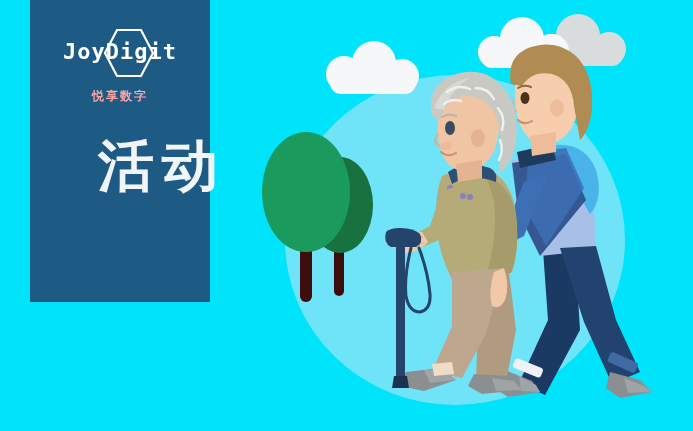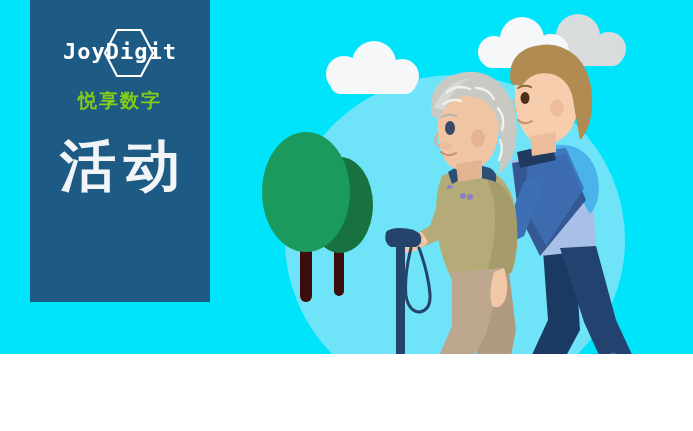--- a/index.html
+++ b/index.html
@@ -6,21 +6,21 @@
     margin: 0;
     padding: 0;
     background: #ffffff;
   }
   body {
     font-family: "Liberation Sans", sans-serif;
   }
   #poster {
     position: relative;
     width: 693px;
-    height: 354px;
+    height: 431px;
     overflow: hidden;
     background: #00e4fb;
   }
   
   #title-panel {
     position: absolute;
     left: 30px;
     top: 0px;
     width: 180px;
     height: 302px;
@@ -54,39 +54,40 @@
     text-align: center;
     color: #ffffff;
     font-size: 22px;
     font-weight: bold;
     letter-spacing: 1px;
     font-family: "DejaVu Sans Mono", monospace;
     line-height: 24px;
   }
   #brand-cn {
     margin-top: 10px;
-    color: #84cc16;
-    font-size: 19px;
+    color: #fca5a5;
+    font-size: 12px;
     font-weight: bold;
     letter-spacing: 2px;
     font-family: "DejaVu Sans", sans-serif;
   }
   #poster-title {
     position: absolute;
     left: 0;
     top: 132px;
     width: 180px;
     text-align: center;
     color: #f2f5f7;
     font-size: 56px;
     line-height: 68px;
     font-weight: bold;
     letter-spacing: 8px;
     text-indent: 8px;
     font-family: "DejaVu Sans", sans-serif;
+    padding-left: 38px;
   }
   
   #scene {
     position: absolute;
     left: 0; top: 0;
     width: 693px;
     height: 431px;
     z-index: 10;
   }
 </style>

